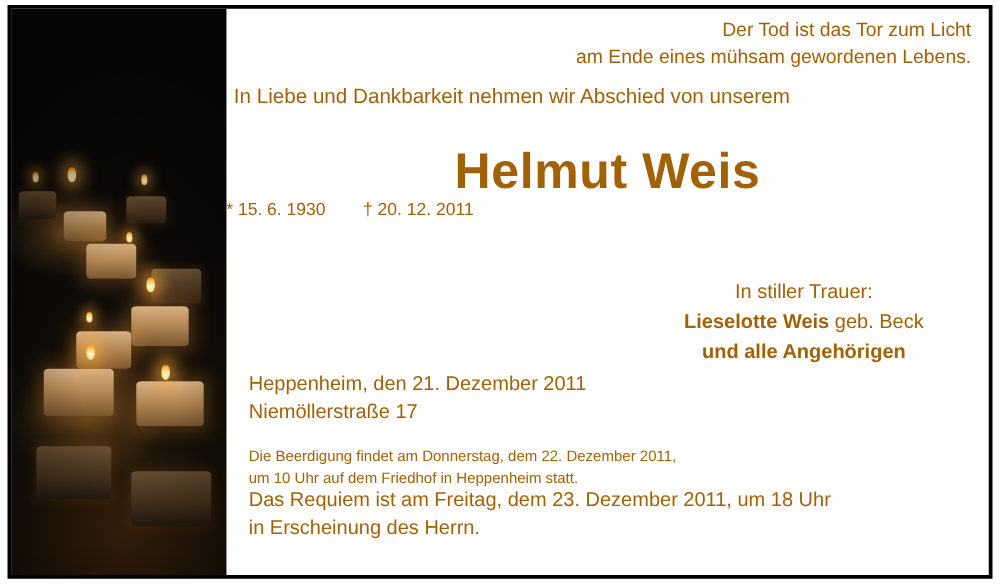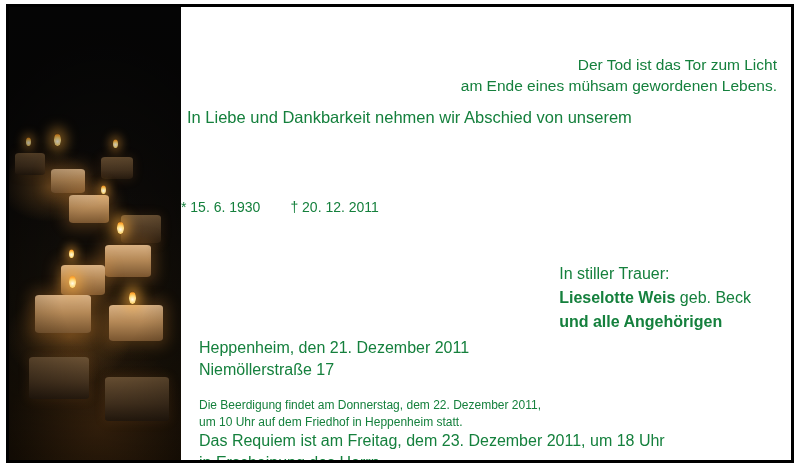--- a/index.html
+++ b/index.html
@@ -79,22 +79,21 @@
     position: absolute;
     inset: 0;
     background: radial-gradient(ellipse 150px 250px at 55% 60%, rgba(0,0,0,0) 30%, rgba(0,0,0,0.55) 100%);
     pointer-events: none;
   }
   
   .content {
     position: relative;
     flex: 1 1 auto;
     padding: 0;
-    color: #15803d;
-    margin-top: 40px;
+    color: #a16207;
   }
   .motto {
     position: absolute;
     right: 14px;
     top: 8px;
     text-align: right;
     font-size: 15.5px;
     line-height: 1.35;
     white-space: pre-line;
   }
@@ -120,23 +119,23 @@
     right: 0;
     top: 152px;
     font-size: 14px;
   }
   .dates .sep {
     display: inline-block;
     width: 30px;
   }
   .mourn {
     position: absolute;
-    right: 40px;
+    right: 52px;
     top: 215px;
-    text-align: left;
+    text-align: center;
     font-size: 16px;
     line-height: 1.5;
   }
   .mourn .lead {
     font-weight: normal;
   }
   .mourn .family {
     font-weight: bold;
   }
   .mourn .family .light {
@@ -214,20 +213,21 @@
 
       <div class="vignette"></div>
     </div>
 
     <div class="content">
       <div class="motto">Der Tod ist das Tor zum Licht
 am Ende eines mühsam gewordenen Lebens.</div>
 
       <div class="intro">In Liebe und Dankbarkeit nehmen wir Abschied von unserem</div>
 
+      <div class="name">Helmut Weis</div>
 
       <div class="dates">
         <span>* 15. 6. 1930</span><span class="sep"></span><span>† 20. 12. 2011</span>
       </div>
 
       <div class="mourn">
         <div class="lead">In stiller Trauer:</div>
         <div class="family">
           <span>Lieselotte Weis</span><span class="light"> geb. Beck</span>
         </div>

